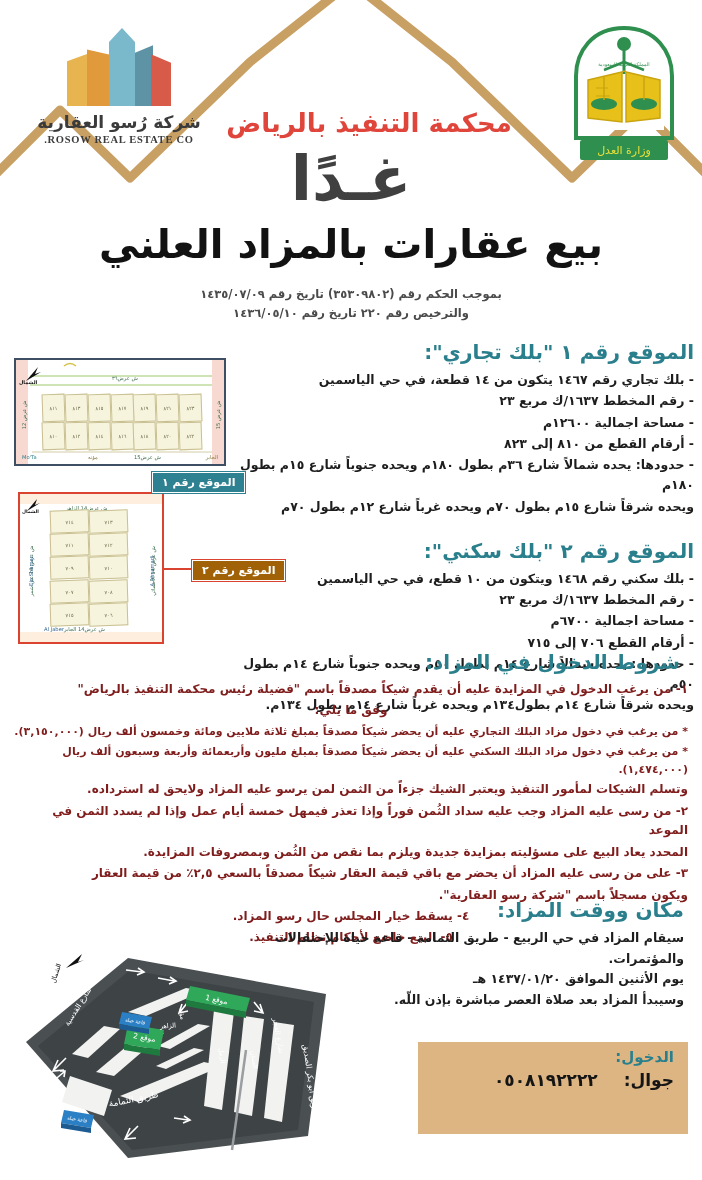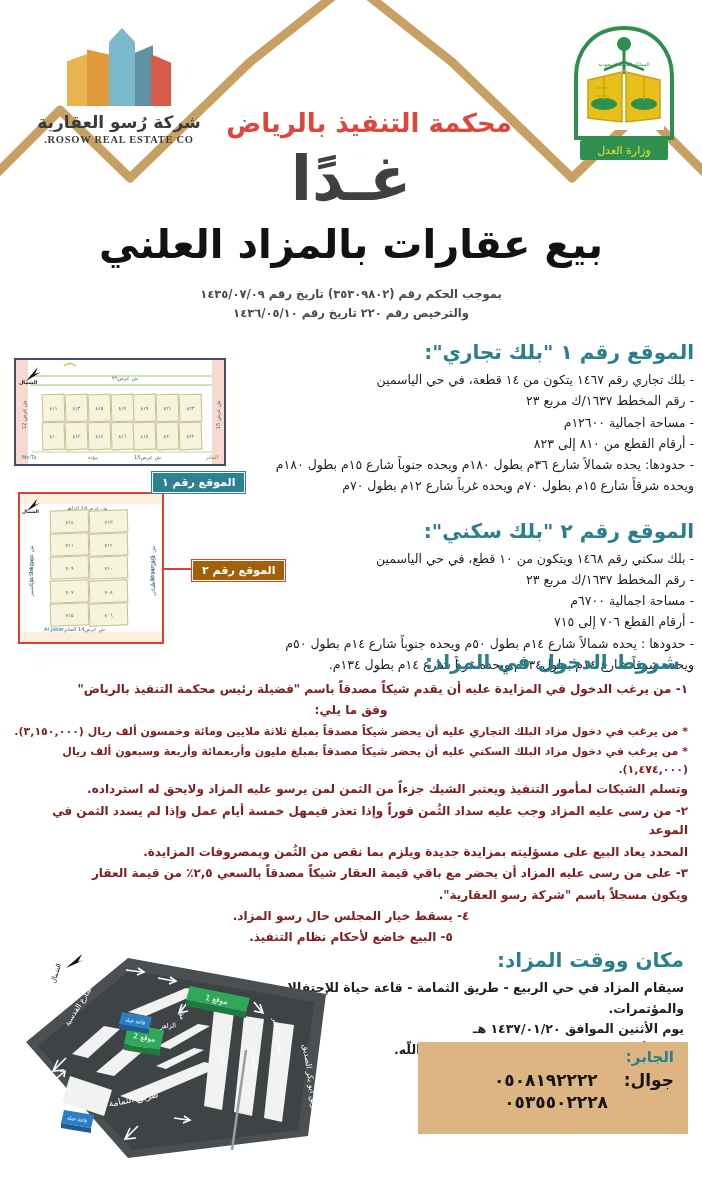--- a/index.html
+++ b/index.html
@@ -41,21 +41,21 @@
             font-size:62px; font-weight:700; color:#404040; line-height:1; }
   .maintitle { position:absolute; top:222px; left:0; width:702px; text-align:center;
                font-size:40px; font-weight:700; color:#121212; line-height:1.1; }
   .legalnote { position:absolute; top:285px; left:0; width:702px; text-align:center;
                font-size:11.5px; color:#4a4a4a; line-height:1.65; font-weight:600; }
 
   
   .content { position:absolute; right:0; top:340px; width:478px; padding-left:6px; padding-right:8px; z-index:4; }
   .sec-head { font-size:19px; font-weight:700; color:#2a7f8c; text-align:right; margin-bottom:6px; }
   .sec-head.lg { font-size:20px; }
-  .bullets { text-align:right; font-size:12.5px; font-weight:400; line-height:1.62; color:#1d1d1d; }
+  .bullets { text-align:right; font-size:12.5px; font-weight:700; line-height:1.62; color:#1d1d1d; }
   .bullets div { margin-bottom:1px; }
   .blk { margin-bottom:14px; }
 
   .cond { text-align:right; font-size:12px; font-weight:600; line-height:1.62; color:#7f1d1d; }
   .cond .ctr { text-align:center; }
   .cond .small { font-size:11px; }
   .cond p { margin-bottom:2px; }
 
   .venue { text-align:right; font-size:12.5px; font-weight:600; line-height:1.65; color:#1d1d1d; }
 
@@ -262,21 +262,21 @@
       <p>وتسلم الشيكات لمأمور التنفيذ ويعتبر الشيك جزءاً من الثمن لمن يرسو عليه المزاد ولايحق له استرداده.</p>
       <p>٢- من رسى عليه المزاد وجب عليه سداد الثُمن فوراً وإذا تعذر فيمهل خمسة أيام عمل وإذا لم يسدد الثمن في الموعد</p>
       <p>المحدد يعاد البيع على مسؤليته بمزايدة جديدة ويلزم بما نقص من الثُمن وبمصروفات المزايدة.</p>
       <p>٣- على من رسى عليه المزاد أن يحضر مع باقي قيمة العقار شيكاً مصدقاً بالسعي ٢,٥٪ من قيمة العقار</p>
       <p>ويكون مسجلاً باسم "شركة رسو العقارية".</p>
       <p class="ctr">٤- يسقط خيار المجلس حال رسو المزاد.</p>
       <p class="ctr">٥- البيع خاضع لأحكام نظام التنفيذ.</p>
     </div>
 </div>
 
-<div style="position:absolute;right:8px;top:948px;width:470px;padding:0 10px;z-index:4;">
+<div style="position:absolute;right:8px;top:898px;width:470px;padding:0 10px;z-index:4;">
   <div class="sec-head lg">مكان ووقت المزاد:</div>
   <div class="venue" id="venuelist">
       <div>سيقام المزاد في حي الربيع - طريق الثمامة - قاعة حياة للإحتفالات والمؤتمرات.</div>
       <div>يوم الأثنين الموافق ١٤٣٧/٠١/٢٠ هـ</div>
       <div>وسيبدأ المزاد بعد صلاة العصر مباشرة بإذن اللّه.</div>
     </div>
 </div>
 
 <div class="streetmap">
   <svg width="330" height="215" viewBox="0 0 330 215">
@@ -345,19 +345,18 @@
     <text x="244" y="110" font-size="6.5" fill="#ffffff" text-anchor="middle" font-family="DejaVu Sans, sans-serif" transform="rotate(82 244 110)" id="rd7">السنان</text>
 
     <g>
       <path d="M58 18 L74 4 L70 12 L76 10 Z" fill="#111"></path>
       <text x="50" y="24" font-size="6.5" fill="#111" text-anchor="middle" font-family="DejaVu Sans, sans-serif" transform="rotate(-72 50 24)" id="nlbl">الشمال</text>
     </g>
   </svg>
 </div>
 
 <div class="contact">
-  <div class="contact-title">الجابر:</div>
+  <div class="contact-title">الدخول:</div>
   <div class="contact-row">
     <span class="contact-label">جوال:</span>
     <span class="contact-num">٠٥٠٨١٩٢٢٢٢</span>
   </div>
-  <div class="contact-num2">٠٥٣٥٥٠٢٢٢٨</div>
 </div>
 
 </body></html>

